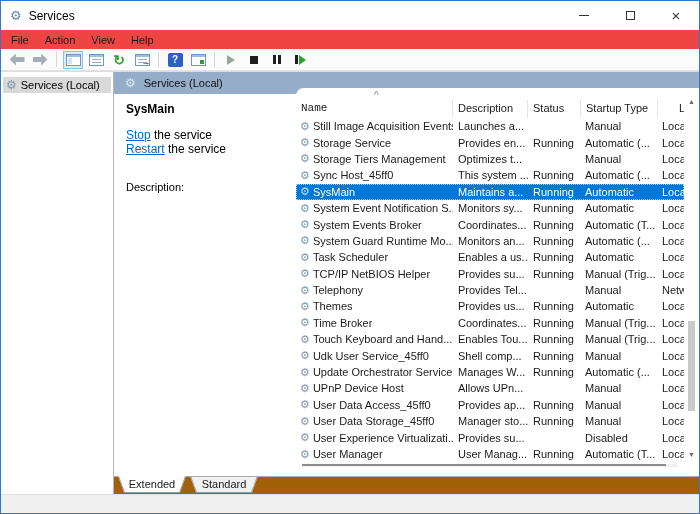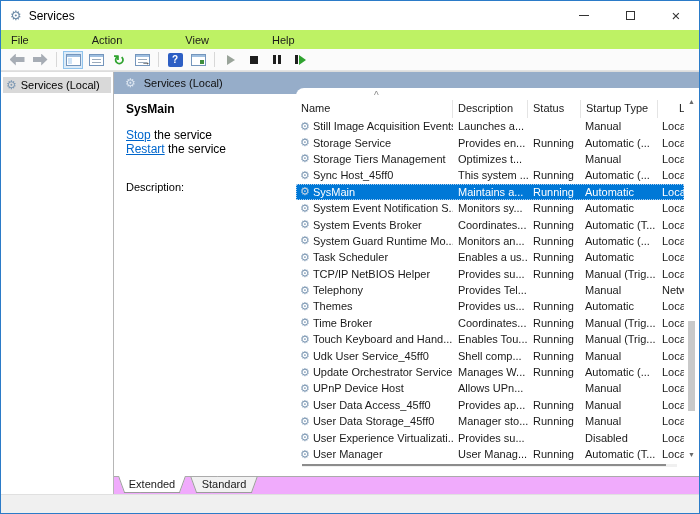--- a/index.html
+++ b/index.html
@@ -10,21 +10,21 @@
   .titlebar { height:29px; display:flex; align-items:center; padding-left:9px; background:#fff; flex:0 0 auto; }
   .titlebar .app-gear { font-size:13px; color:#6C8AA6; margin-right:7px; line-height:1; }
   .titlebar .title { font-size:12px; color:#000; }
   .win-controls { margin-left:auto; display:flex; height:100%; }
   .wc { width:46px; height:100%; display:flex; align-items:center; justify-content:center; color:#333; }
   .min-glyph { width:10px; border-top:1px solid #333; display:inline-block; }
   .max-glyph { width:9px; height:9px; border:1px solid #333; display:inline-block; }
   .close-glyph { font-size:15px; line-height:1; color:#333; }
 
   
-  .menubar { height:19px; display:flex; align-items:center; padding-left:2px; background:#bef264; font-size:11px; flex:0 0 auto;gap:47px; }
+  .menubar { height:19px; display:flex; align-items:center; padding-left:2px; background:#ef4444; font-size:11px; flex:0 0 auto; }
   .menu-item { padding:2px 8px; color:#1a1a1a; }
 
   
   .toolbar { height:22px; display:flex; align-items:center; padding-left:6px; gap:3px; background:#FBFBFB; border-bottom:1px solid #E3E3E3; flex:0 0 auto; }
   .tb-sep { width:1px; height:15px; background:#D8D8D8; margin:0 3px; }
   .tb-btn { width:20px; height:18px; display:flex; align-items:center; justify-content:center; border:1px solid transparent; }
   .tb-btn.active-tool { background:#DCEBF8; border:1px solid #90C3EC; }
   .arrow-l { width:15px; height:12px; background:#A7ADB5; clip-path:polygon(0 50%,42% 0,42% 30%,100% 30%,100% 70%,42% 70%,42% 100%); }
   .arrow-r { width:15px; height:12px; background:#A7ADB5; clip-path:polygon(100% 50%,58% 0,58% 30%,0 30%,0 70%,58% 70%,58% 100%); }
   .win-ic { width:15px; height:12px; border:1px solid #7495BC; background:#fff; position:relative; }
@@ -61,38 +61,38 @@
   .links { margin:12px 0 0 12px; font-size:12px; line-height:14px; }
   .links a { color:#0066CC; text-decoration:underline; cursor:pointer; }
   .desc-label { margin:25px 0 0 12px; font-size:11px; }
   .desc-text { margin:1px 12px 0 12px; font-size:11px; line-height:13px; }
 
   .table-panel { position:absolute; left:182px; right:0; top:16px; bottom:0; background:#fff; border-radius:8px 0 0 0; z-index:2; overflow:hidden; }
   .thead { height:30px; display:flex; align-items:flex-end; position:relative; font-size:11px; color:#1a1a1a; padding-right:15px; }
   .th { height:18px; line-height:16px; padding-left:5px; border-right:1px solid #E4E4E4; overflow:hidden; white-space:nowrap; }
   .th:last-child { border-right:none;margin-left:16px; }
   .sort-glyph { position:absolute; left:78px; top:2px; font-size:10px; color:#888; }
-  .col-name { width:157px; } .col-desc { width:75px; } .col-status { width:53px; } .col-startup { width:77px; } .col-log { flex:1; }
+  .col-name { width:157px;font-family:Liberation Mono, monospace; } .col-desc { width:75px; } .col-status { width:53px; } .col-startup { width:77px; } .col-log { flex:1; }
   .tbody { position:relative; }
   .trow { height:16.4px; display:flex; align-items:center; font-size:11px; color:#1a1a1a; margin-right:15px; }
   .trow .cell { overflow:hidden; white-space:nowrap; }
   .cell.c-name { width:157px; padding-left:4px; display:flex; align-items:center; gap:3px; }
   .cell.c-desc { width:75px; padding-left:5px; } .cell.c-status { width:53px; padding-left:5px; }
   .cell.c-startup { width:77px; padding-left:4px; } .cell.c-log { flex:1; padding-left:4px; }
   .row-gear { font-size:11px; color:#7E99B4; line-height:1; flex:0 0 auto; }
   .trow.selected { background:#0078D7; color:#fff; outline:1px dotted #A8CCEE; outline-offset:-1px; }
   .trow.selected .row-gear { color:#C9D6E4; }
 
   .vscroll { position:absolute; top:10px; right:0; width:15px; bottom:18px; display:flex; flex-direction:column; align-items:center; justify-content:space-between; font-size:7px; color:#6A6A6A; }
   .vthumb { position:absolute; left:4px; width:7px; top:62%; height:25%; background:#C9C9C9; }
   .hscroll { position:absolute; left:6px; right:22px; bottom:9px; height:3px; background:#F0F0F0; }
   .hthumb { position:absolute; left:0; top:0; height:2px; width:97%; background:#8C8C8C; }
 
   
-  .tabstrip { height:18px; flex:0 0 auto; background:#f0abfc; border-top:1px solid #ABABAB; display:flex; padding-left:2px; position:relative; }
+  .tabstrip { height:18px; flex:0 0 auto; background:#a16207; border-top:1px solid #ABABAB; display:flex; padding-left:2px; position:relative; }
   .tab { position:relative; height:18px; margin-top:-1px; min-width:72px; text-align:center; font-size:11px; line-height:16px; color:#1a1a1a; }
   .tab i { position:absolute; top:0; bottom:1px; width:55%; }
   .tab i.lh { left:2px; transform:skewX(20deg); transform-origin:top; border-left:1px solid #9B9B9B; border-bottom:1px solid #9B9B9B; }
   .tab i.rh { right:2px; transform:skewX(-20deg); transform-origin:top; border-right:1px solid #9B9B9B; border-bottom:1px solid #9B9B9B; }
   .tab.active i { background:#fff; }
   .tab:not(.active) i { background:#F1F1F1; border-top:1px solid #ABABAB; }
   .tab span { position:relative; z-index:2; }
 
   .statusbar { height:19px; flex:0 0 auto; background:#F0F0F0; border-top:1px solid #E0E0E0; }
 </style>

